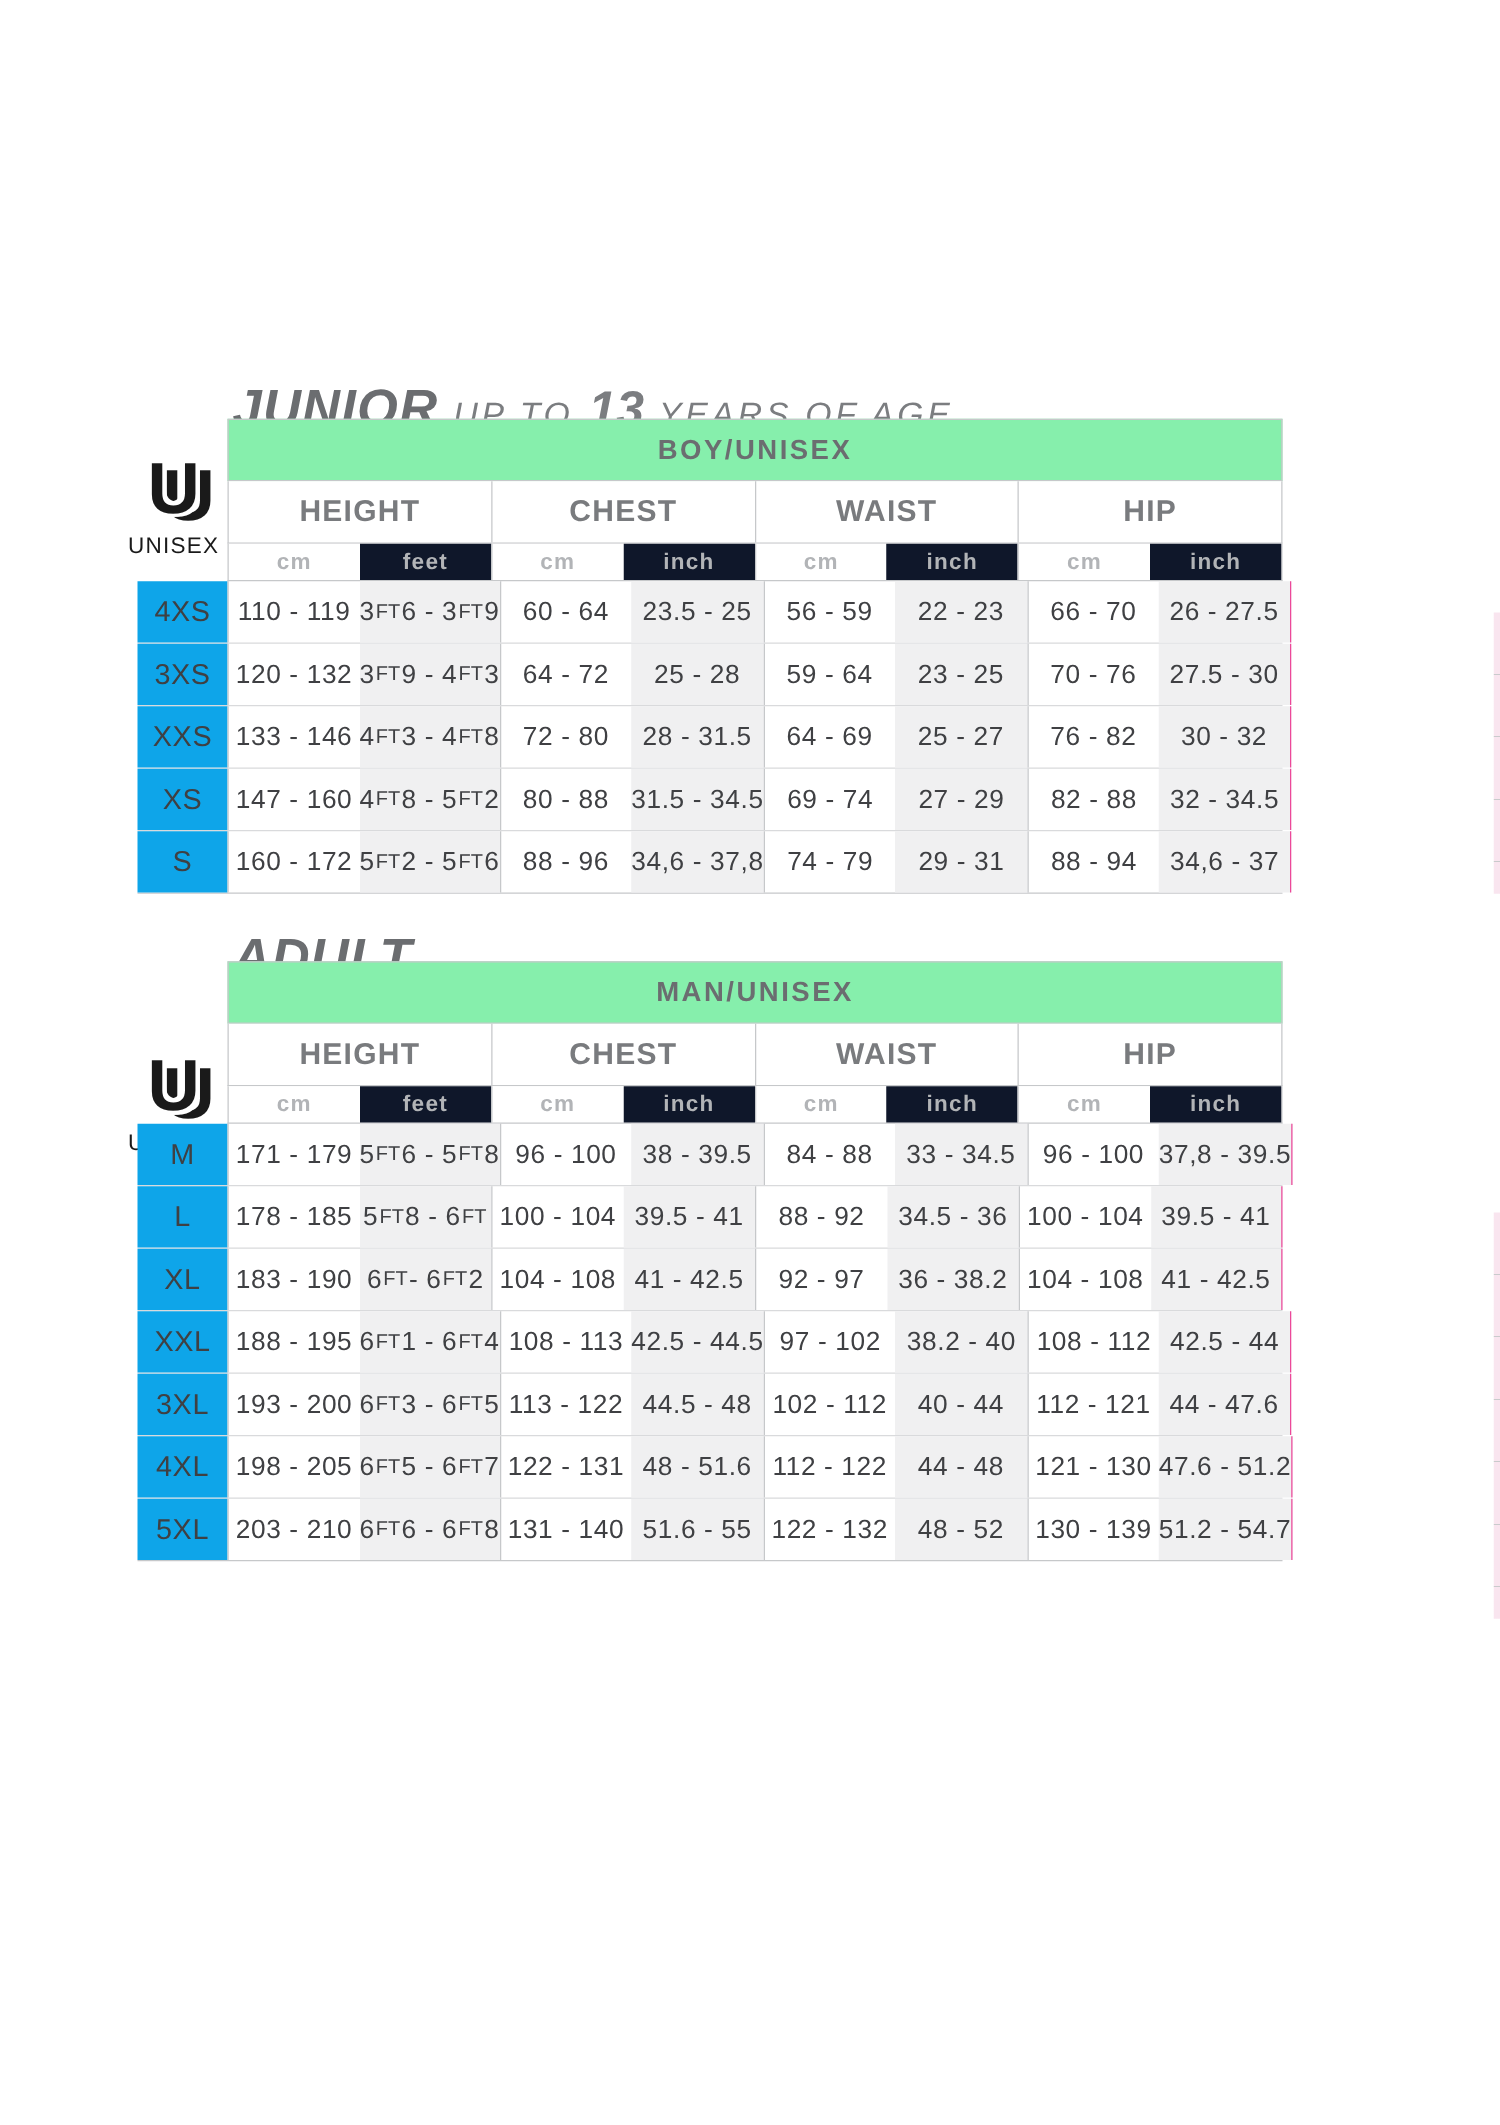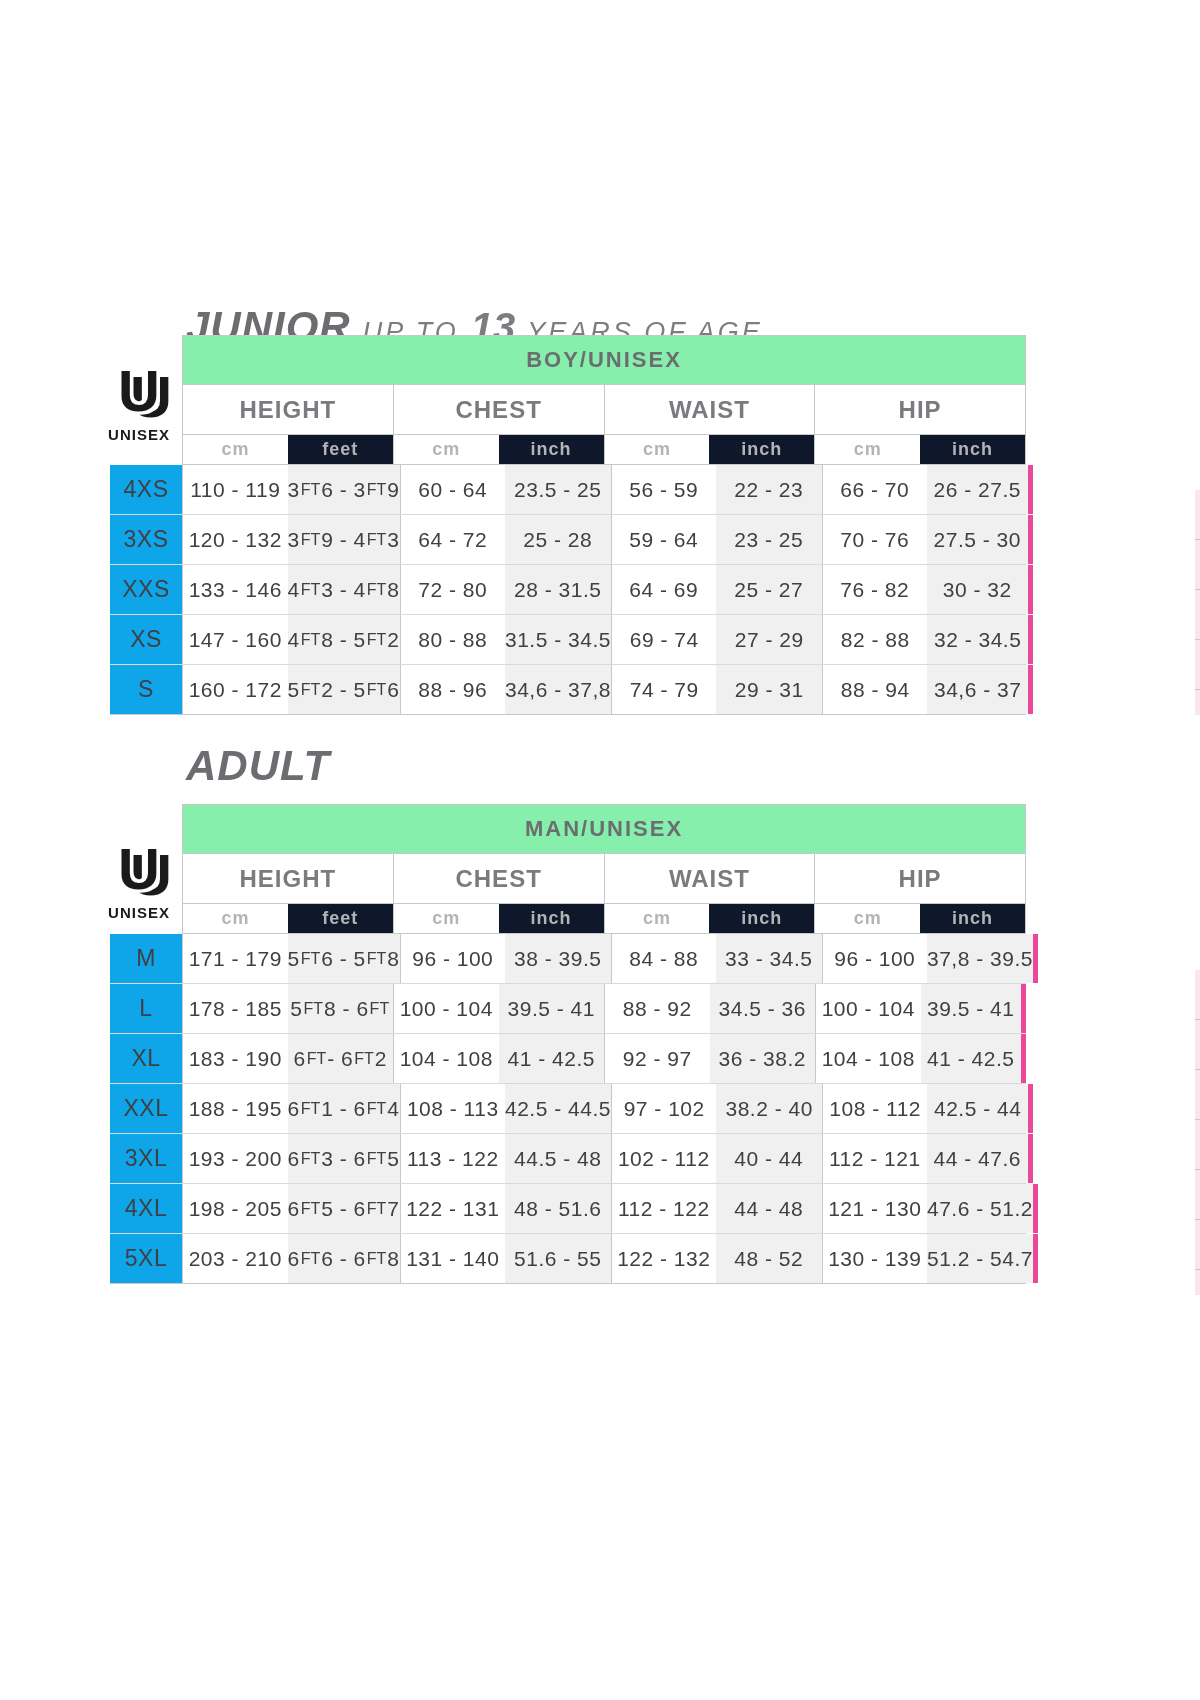--- a/index.html
+++ b/index.html
@@ -12,21 +12,21 @@
   .t-main { font-size:42px; font-weight:900; font-style:italic; color:#6b6d70; letter-spacing:1px; }
   .t-sub  { font-size:27px; font-weight:500; font-style:italic; color:#7b7d80; letter-spacing:3px; }
   .t-num  { font-size:40px; font-weight:600; font-style:italic; color:#7b7d80; }
 
   
   .logo { position:absolute; left:96px; width:86px; text-align:center; }
   .logo .us { position:relative; display:inline-block; height:66px; line-height:62px; }
   .logo .u { font-weight:900; font-size:58px; color:#1a1a1a; }
   .u-back { position:absolute; left:12px; top:6px; }
   .u-front { position:relative; text-shadow:-3px -3px 0 #fff, 3px -3px 0 #fff, -3px 3px 0 #fff, 3px 3px 0 #fff, 0 3px 0 #fff, 3px 0 0 #fff; }
-  .logo-label { font-size:15px; font-weight:700; letter-spacing:1px; color:#1a1a1a; margin-top:0px; }
+  .logo-label { font-size:18px; font-weight:400; letter-spacing:1px; color:#1a1a1a; margin-top:0px; }
 
   
   .size-table { position:absolute; left:110px; width:916px; }
   .t-head1 { margin-left:72px; height:50px; border:1px solid #c6c8ca; background:#86efac;
              display:flex; align-items:center; justify-content:center;
              font-size:22px; font-weight:700; color:#6b6d70; letter-spacing:2px; }
   .t-head2 { margin-left:72px; height:50px; border:1px solid #c6c8ca; border-top:none; display:flex; background:#fff; }
   .gcell { flex:1; display:flex; align-items:center; justify-content:center;
            font-size:24px; font-weight:700; color:#797b7e; letter-spacing:1px; border-left:1px solid #c6c8ca; }
   .gcell:first-child { border-left:none; }
@@ -37,21 +37,21 @@
   .ucell.group-start { border-left:1px solid #c6c8ca; }
 
   .trow { display:flex; height:50px; border-bottom:1px solid #d9dadc; }
   .trow:last-child { border-bottom:1px solid #c6c8ca; }
   .tcell { display:flex; align-items:center; justify-content:center;
            font-size:21px; color:#3f4043; letter-spacing:0.5px; white-space:nowrap; }
   .size-label { flex:0 0 72px; background:#0ea5e9; font-size:23px; }
   .trow .tcell:not(.size-label) { flex:0 0 105.5px; }
   .trow .tcell.first { border-left:1px solid #c6c8ca; }
   .trow .tcell.group-start { border-left:1px solid #c6c8ca; }
-  .trow .tcell.last { border-right:5px solid #ec4899; }
+  .trow .tcell.last { border-right:1px solid #ec4899; }
   .trow .tcell.shaded { background:#f0f0f1; }
   .ft { font-size:16px; letter-spacing:0; padding:0 1px; }
 
   
   .pink-sliver { position:absolute; right:0; width:5px;
                  background:repeating-linear-gradient(to bottom, #f9e5ef 0px, #f9e5ef 49px, #c9cacc 49px, #c9cacc 50px); }
 </style>
 </head>
 <body>
 
@@ -154,21 +154,21 @@
   </div>
 
   <div class="logo" style="top:838px;">
     <span class="us">
       <span class="u u-back">U</span>
       <span class="u u-front">U</span>
     </span>
     <div class="logo-label">UNISEX</div>
   </div>
 
-  <div class="size-table" style="top:804px;">
+  <div class="size-table" style="top:769px;">
     <div class="t-head1">MAN/UNISEX</div>
     <div class="t-head2">
       <div class="gcell">HEIGHT</div>
       <div class="gcell">CHEST</div>
       <div class="gcell">WAIST</div>
       <div class="gcell">HIP</div>
     </div>
     <div class="t-units">
       <div class="ucell">cm</div>
       <div class="ucell shaded">feet</div>

